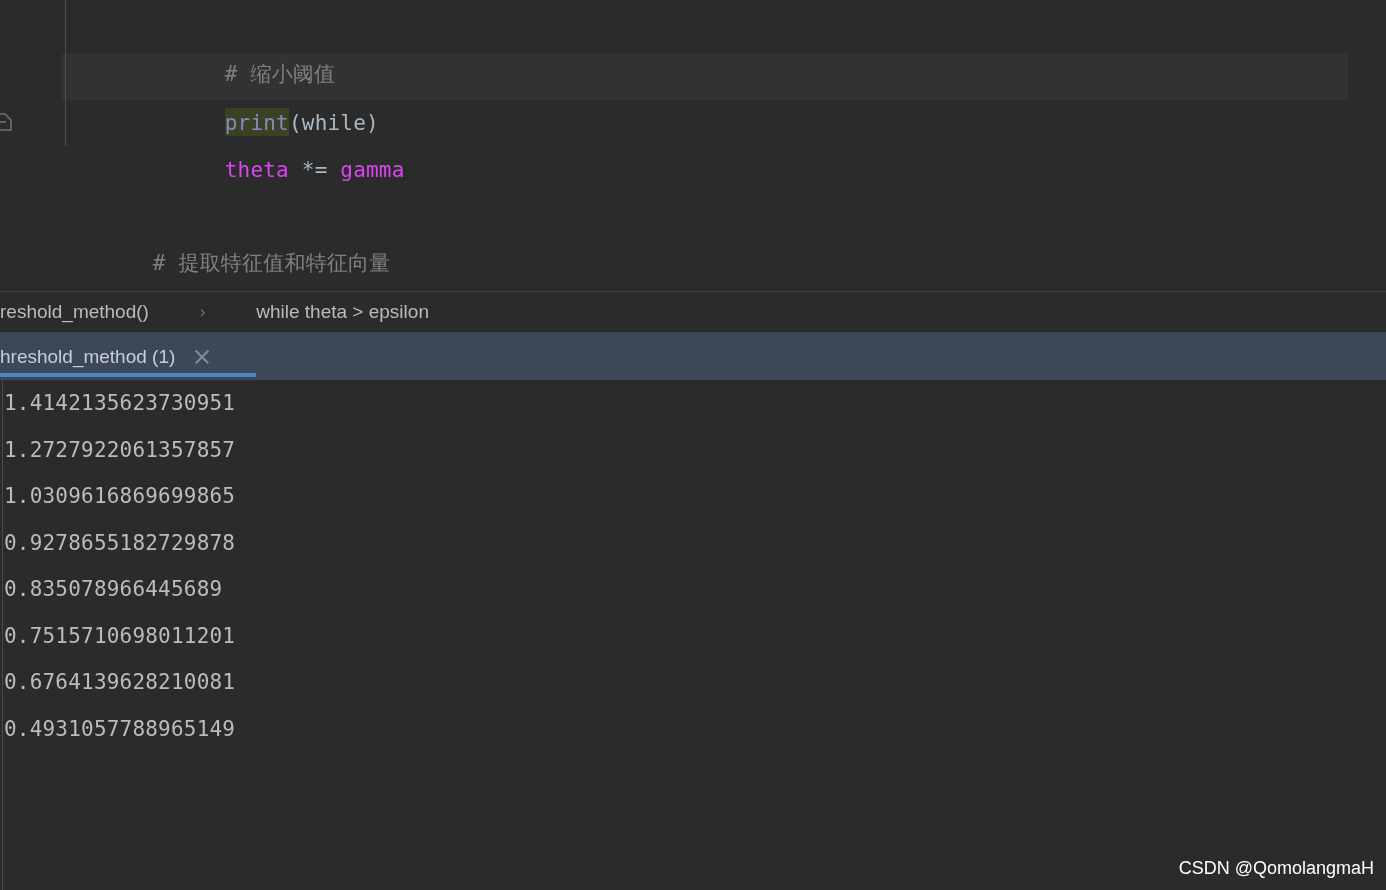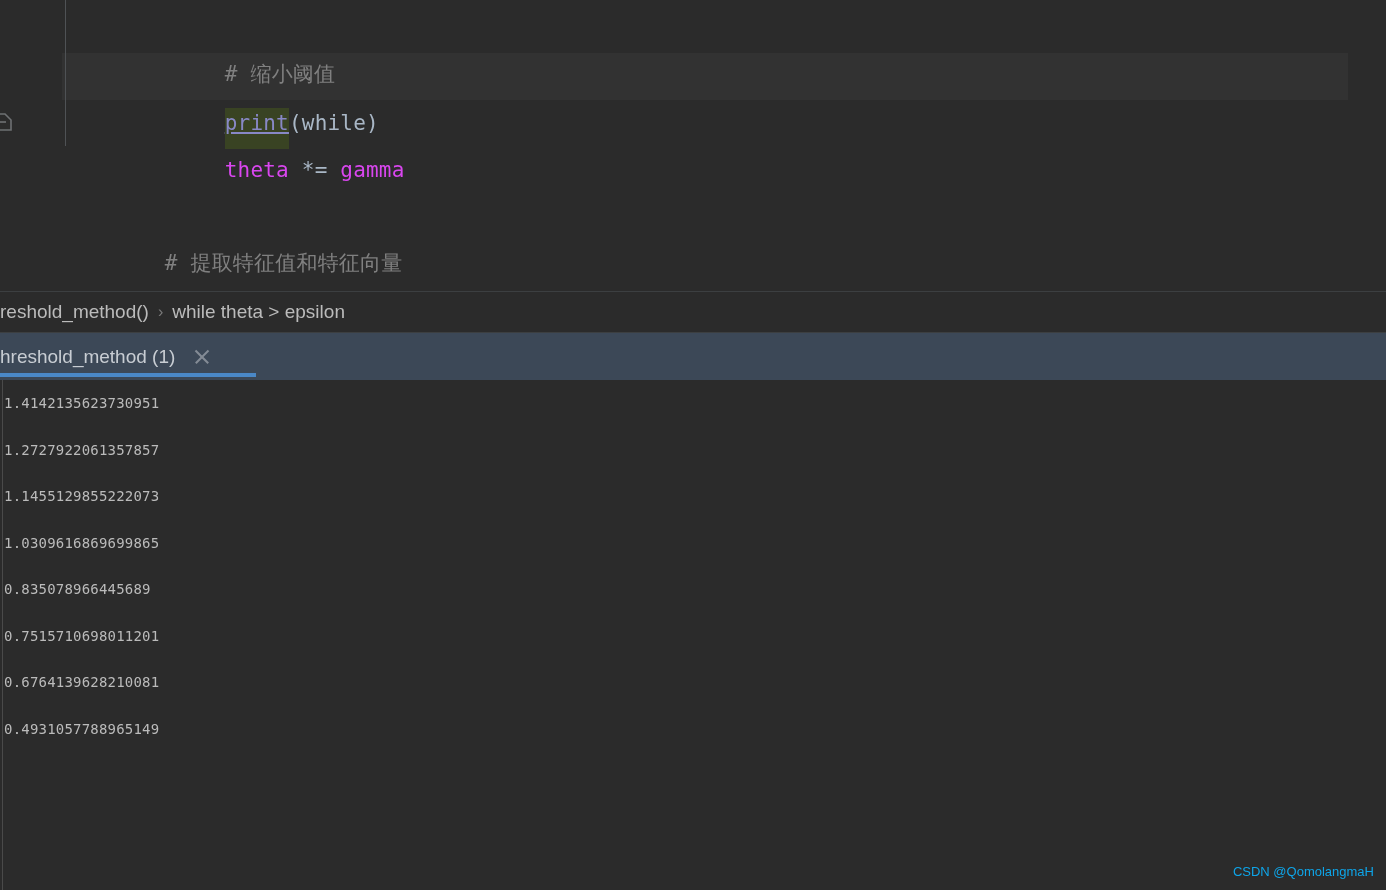--- a/index.html
+++ b/index.html
@@ -73,34 +73,33 @@
     height: 47px;
     line-height: 47px;
     font-size: 21px;
     white-space: pre;
     color: #a9b7c6;
     letter-spacing: 0.2px;
   }
   .cl1 { left: 122px; top: 4px; }
   .cl2 { left: 122px; top: 53px; }
   .cl3 { left: 122px; top: 100px; }
-  .cl4 { left: 62px;  top: 193px; }
+  .cl4 { left: 50px;  top: 193px; }
   .cl5 { left: 66px;  top: 240px; }
 
   .tok-comment { color: #808080; }
   .tok-id      { color: #d946ef; }
   .tok-fn      { color: #8888c6; }
   .tok-punct   { color: #a9b7c6; }
   .tok-op      { color: #a9b7c6; }
 
   .hl-usage {
     background: #3a4224;
     background: #394323;
-    padding: 3px 0 14px 0;
-    text-decoration: underline;
+    padding: 3px 0 1px 0;
   }
   .squiggle {
     position: relative;
     display: inline-block;
   }
   .squiggle::after {
     content: "";
     position: absolute;
     left: 0;
     right: 0;
@@ -125,20 +124,21 @@
     height: 42px;
     background: #2b2b2b;
     border-top: 1px solid #3c3f41;
     border-bottom: 1px solid #3c3f41;
     box-sizing: border-box;
     display: flex;
     align-items: center;
     font-family: "Liberation Sans", sans-serif;
     font-size: 19px;
     color: #bbbbbb;
+    gap: 42px;
   }
   .crumb { white-space: pre; }
   .crumb-sep {
     color: #7a7a7a;
     font-size: 16px;
     padding: 0 9px;
   }
 
   
   .run-tabbar {
@@ -210,34 +210,34 @@
   }
   .console-lines {
     position: absolute;
     left: 4px;
     top: 0;
     right: 0;
   }
   .console-line {
     height: 46.5px;
     line-height: 46.5px;
-    font-size: 14px;
+    font-size: 21px;
     color: #bbbbbb;
     white-space: pre;
     letter-spacing: .2px;
   }
 
   
   .watermark {
     position: absolute;
     right: 12px;
     bottom: 11px;
     font-family: "Liberation Sans", sans-serif;
-    font-size: 13px;
-    color: #0ea5e9;
+    font-size: 18px;
+    color: #ffffff;
     white-space: pre;
     text-align: center;
   }
 </style>
 </head>
 <body>
 
 <div id="ide">
 
   <div class="editor-pane">
@@ -290,22 +290,22 @@
       <span class="run-tab-close"></span>
     </div>
   </div>
   <div class="run-tab-underline"></div>
 
   <div class="console">
     <div class="console-edge"></div>
     <div class="console-lines" id="console-lines">
         <div class="console-line">1.4142135623730951</div>
         <div class="console-line">1.2727922061357857</div>
-        <div class="console-line">1.1455129855222073</div>
         <div class="console-line">1.0309616869699865</div>
+        <div class="console-line">0.9278655182729878</div>
         <div class="console-line">0.835078966445689</div>
         <div class="console-line">0.7515710698011201</div>
         <div class="console-line">0.6764139628210081</div>
         <div class="console-line">0.4931057788965149</div>
       </div>
   </div>
 
   <div class="watermark">CSDN @QomolangmaH</div>
 
 </div>

